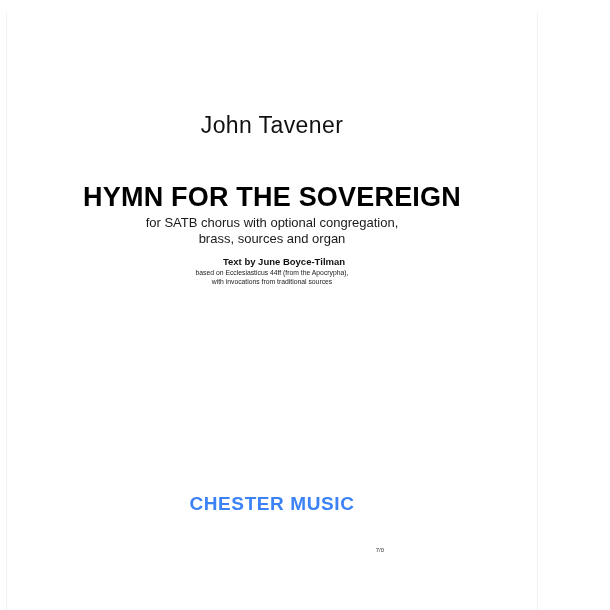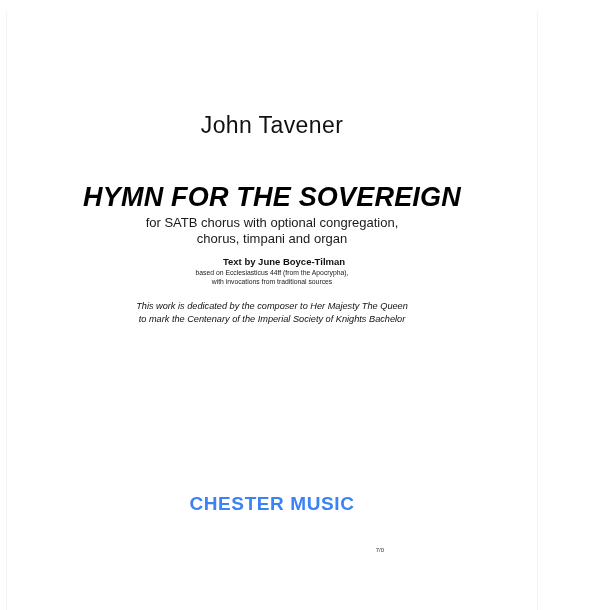--- a/index.html
+++ b/index.html
@@ -55,21 +55,20 @@
     font-weight: 400;
     color: #111111;
   }
 
   .title {
     top: 170px;
     font-size: 27px;
     font-weight: 700;
     letter-spacing: 0.2px;
     color: #000000;
-    font-style: italic;
   }
 
   .subtitle {
     top: 203px;
     font-size: 13px;
     line-height: 16px;
     font-weight: 400;
     color: #1a1a1a;
   }
 
@@ -123,33 +122,29 @@
 
     <div class="page-edge left"></div>
     <div class="page-edge right"></div>
 
     <div class="content composer">John Tavener</div>
 
     <div class="content title">HYMN FOR THE SOVEREIGN</div>
 
     <div class="content subtitle">
       <span class="line">for SATB chorus with optional congregation,</span>
-      <span class="line">chorus, timpani and organ</span>
+      <span class="line">brass, sources and organ</span>
     </div>
 
     <div class="content textcredit">Text by June Boyce-Tilman</div>
 
     <div class="content creditsub">
       <span class="line">based on Ecclesiasticus 44ff (from the Apocrypha),</span>
       <span class="line">with invocations from traditional sources</span>
     </div>
 
-    <div class="content dedication">
-      <span class="line">This work is dedicated by the composer to Her Majesty The Queen</span>
-      <span class="line">to mark the Centenary of the Imperial Society of Knights Bachelor</span>
-    </div>
 
     <div class="content publisher">CHESTER MUSIC</div>
 
     <div class="platenum">7/0</div>
 
   </div>
 </div>
 
 </body></html>

